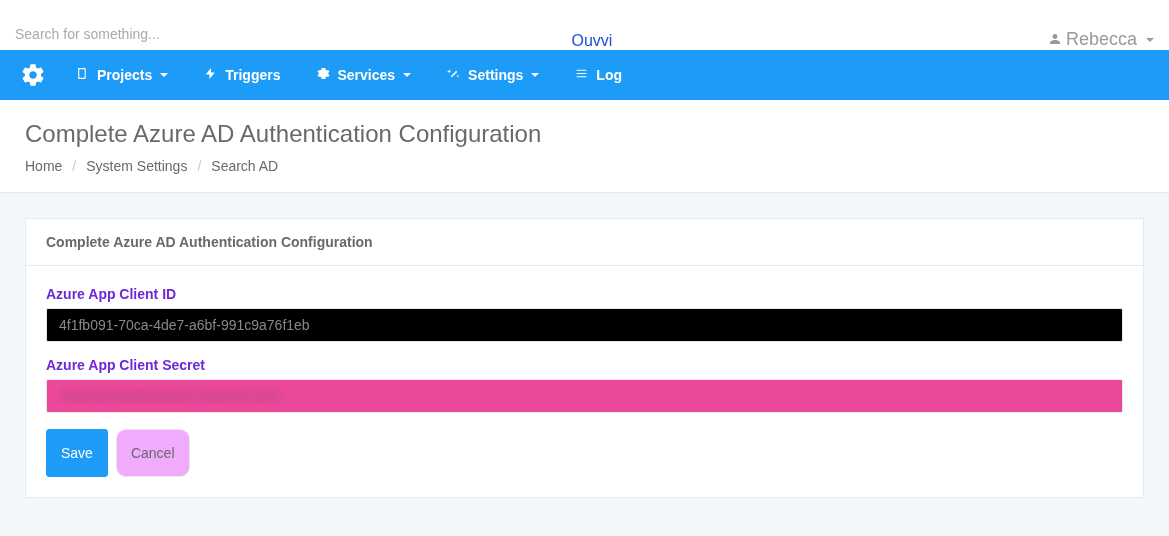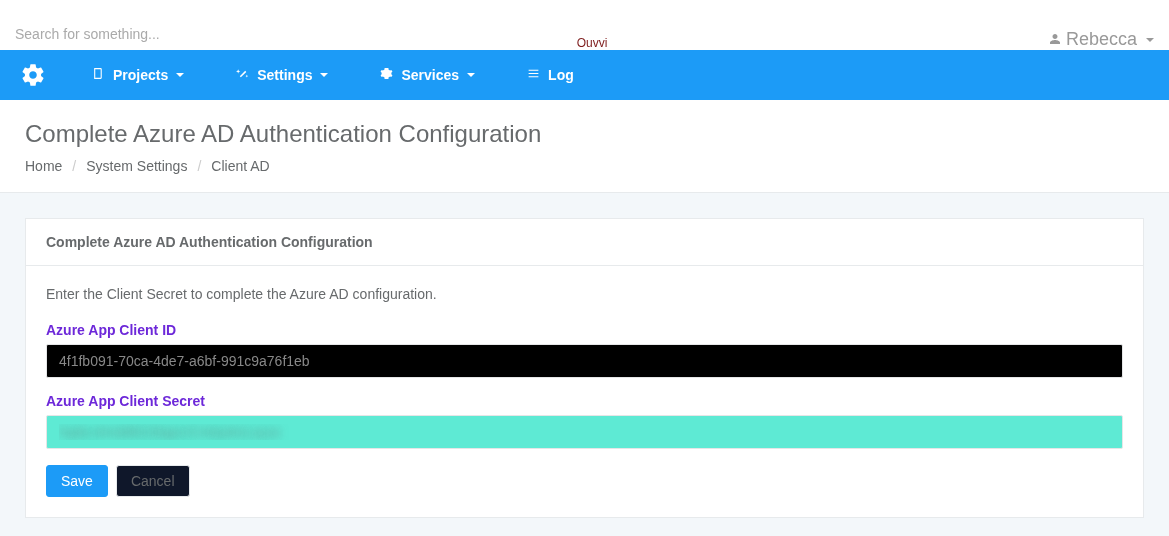--- a/index.html
+++ b/index.html
@@ -24,22 +24,22 @@
       color: #676a6c;
       width: 300px;
       padding: 8px 0;
     }
     .search-input::placeholder {
       color: #aaa;
     }
     .brand {
       flex: 1;
       text-align: center;
-      font-size: 12px;
-      color: #7f1d1d;
+      font-size: 16px;
+      color: #1d4ed8;
       margin-left: -180px;
     }
     .user-area {
       display: flex;
       align-items: center;
       gap: 5px;
       cursor: pointer;
       color: #999;
       font-size: 18px;
     }
@@ -52,21 +52,21 @@
       border-top: 4px solid #999;
       margin-left: 4px;
       vertical-align: middle;
     }
     .nav-bar {
       background: #1c9bf7;
       height: 50px;
       display: flex;
       align-items: center;
       padding: 8px 10px;
-      gap: 20px;
+      gap: 4px;
     }
     .nav-logo {
       padding: 0 10px;
       display: flex;
       align-items: center;
     }
     .nav-logo svg { width: 26px; height: 26px; fill: #fff; }
     .nav-item {
       display: flex;
       align-items: center;
@@ -132,50 +132,51 @@
     .form-label {
       font-weight: 700;
       color: #6d28d9;
       display: block;
       margin-bottom: 6px;
     }
     .form-control {
       width: 100%;
       padding: 8px 12px;
       border: 1px solid #e5e6e7;
-      background: #5eead4;
+      background: #ec4899;
       font-size: 14px;
       color: #555;
       border-radius: 2px;
     }
     .form-control[readonly] {
       background: #000000;
       color: #888;
     }
     .form-control.blurred {
       color: transparent;
       text-shadow: 0 0 8px rgba(100,100,100,0.55);
     }
     .btn-row { display: flex; gap: 8px; margin-top: 16px; }
     .btn {
-      padding: 7px 14px;
+      padding: 15px 14px;
       border-radius: 3px;
       font-size: 14px;
       cursor: pointer;
       border: 1px solid transparent;
     }
     .btn-primary {
       background: #1c9bf7;
       color: #fff;
       border-color: #1c9bf7;
     }
     .btn-default {
-      background: #0f172a;
+      background: #f0abfc;
       color: #676a6c;
       border-color: #e7eaec;
+      border-radius: 10px;
     }
   </style>
 </head>
 <body>
 
 <div class="top-bar">
   <input class="search-input" type="text" placeholder="Search for something..." style="">
   <div class="brand">Ouvvi</div>
   <div class="user-area">
     <span class="user-icon">
@@ -196,63 +197,68 @@
   </div>
 
   <div class="nav-item">
     <span><svg viewBox="0 0 24 24">
           <path d="M4 2h12a2 2 0 012 2v16a2 2 0 01-2 2H4V2zm2 2v16h10V4H6z"></path>
         </svg></span>
     <span>Projects</span>
     <span class="nav-caret"></span>
   </div>
 
-
-
+  <div class="nav-item">
+    <span><svg viewBox="0 0 24 24">
+          <path d="M13 2L3 14h7v8l10-12h-7z"></path>
+        </svg></span>
+    <span>Triggers</span>
+  </div>
+
+
+
+  <div class="nav-item">
+    <span><svg viewBox="0 0 24 24">
+          <path d="M12 8a4 4 0 100 8 4 4 0 000-8zm9 4c0-.5-.04-1-.12-1.47l2.1-1.64-2-3.46-2.5 1a8 8 0 00-2.55-1.48L15.5 2h-7l-.43 2.95A8 8 0 005.52 6.43l-2.5-1-2 3.46 2.1 1.64C3.04 11 3 11.5 3 12s.04 1 .12 1.47l-2.1 1.64 2 3.46 2.5-1a8 8 0 002.55 1.48L8.5 22h7l.43-2.95a8 8 0 002.55-1.48l2.5 1 2-3.46-2.1-1.64c.08-.47.12-.97.12-1.47z"></path>
+        </svg></span>
+    <span>Services</span>
+    <span class="nav-caret"></span>
+  </div>
 
   <div class="nav-item">
     <span><svg viewBox="0 0 24 24">
           <path d="M7 17l10-10 2 2-10 10zM4 4l1 3 3 1-3 1-1 3-1-3-3-1 3-1zM20 14l.7 2 2 .7-2 .7-.7 2-.7-2-2-.7 2-.7z"></path>
         </svg></span>
     <span>Settings</span>
-    <span class="nav-caret"></span>
-  </div>
-
-  <div class="nav-item">
-    <span><svg viewBox="0 0 24 24">
-          <path d="M12 8a4 4 0 100 8 4 4 0 000-8zm9 4c0-.5-.04-1-.12-1.47l2.1-1.64-2-3.46-2.5 1a8 8 0 00-2.55-1.48L15.5 2h-7l-.43 2.95A8 8 0 005.52 6.43l-2.5-1-2 3.46 2.1 1.64C3.04 11 3 11.5 3 12s.04 1 .12 1.47l-2.1 1.64 2 3.46 2.5-1a8 8 0 002.55 1.48L8.5 22h7l.43-2.95a8 8 0 002.55-1.48l2.5 1 2-3.46-2.1-1.64c.08-.47.12-.97.12-1.47z"></path>
-        </svg></span>
-    <span>Services</span>
     <span class="nav-caret"></span>
   </div>
 
   <div class="nav-item">
     <span><svg viewBox="0 0 24 24">
           <path d="M3 5h18v2H3zm0 6h18v2H3zm0 6h18v2H3z"></path>
         </svg></span>
     <span>Log</span>
   </div>
 </div>
 
 <div class="page-header">
   <h2 class="page-title">Complete Azure AD Authentication Configuration</h2>
   <div class="breadcrumb">
     <span class="breadcrumb-item link">Home</span>
     <span class="breadcrumb-sep">/</span>
     <span class="breadcrumb-item link">System Settings</span>
     <span class="breadcrumb-sep">/</span>
-    <span class="breadcrumb-item">Client AD</span>
+    <span class="breadcrumb-item">Search AD</span>
   </div>
 </div>
 
 <div class="content-wrap">
   <div class="panel">
     <div class="panel-heading">Complete Azure AD Authentication Configuration</div>
     <div class="panel-body">
-      <p class="help-text">Enter the Client Secret to complete the Azure AD configuration.</p>
 
       <div class="form-group">
         <label class="form-label">Azure App Client ID</label>
         <input class="form-control" type="text" readonly="" value="4f1fb091-70ca-4de7-a6bf-991c9a76f1eb" style="">
       </div>
 
       <div class="form-group">
         <label class="form-label">Azure App Client Secret</label>
         <input class="form-control blurred" type="text" value="hqdv.r4mddkt19iqpcrCmtrpAnLxyux" style="">
       </div>

